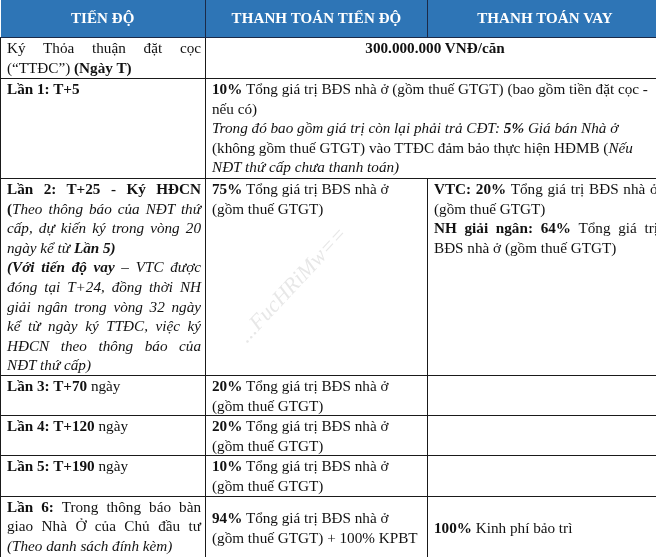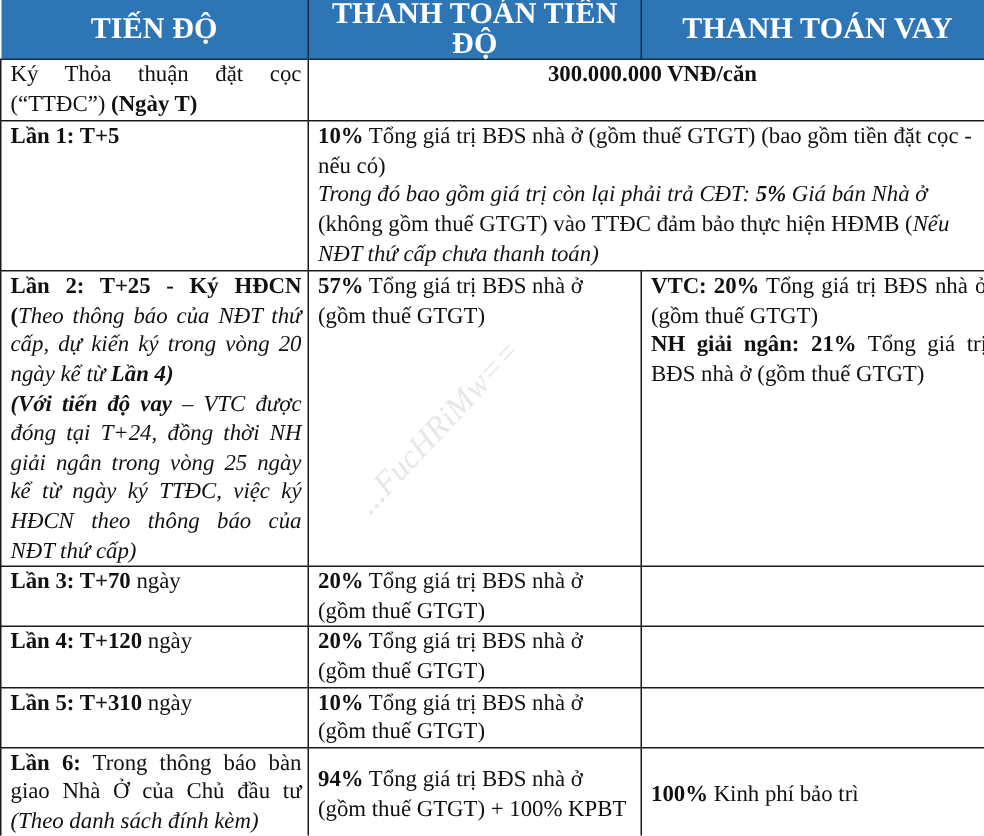--- a/index.html
+++ b/index.html
@@ -25,21 +25,21 @@
       font-size: 15.2px;
       line-height: 19.6px;
     }
     table.sched col.c1 { width: 205px; }
     table.sched col.c2 { width: 222px; }
     table.sched col.c3 { width: 235px; }
     table.sched th {
       background: #2e75b6;
       color: #ffffff;
       font-weight: bold;
-      font-size: 20px;
+      font-size: 15px;
       height: 37px;
       padding: 0;
       text-align: center;
       vertical-align: middle;
       border-left: 1.5px solid #1b2a48;
       border-right: 1.5px solid #1b2a48;
       border-bottom: 1.5px solid #1b2a48;
       letter-spacing: 0.1px;
     }
     table.sched th:first-child { border-left: none; }
@@ -100,42 +100,42 @@
 
     <tr class="r1">
       <td><b>Lần 1: T+5</b></td>
       <td colspan="2">
         <div><b>10%</b><span> Tổng giá trị BĐS nhà ở (gồm thuế GTGT) (bao gồm tiền đặt cọc - nếu có)</span></div>
         <div><i>Trong đó bao gồm giá trị còn lại phải trả CĐT: </i><b><i>5%</i></b><i> Giá bán Nhà ở</i><span> (không gồm thuế GTGT) vào TTĐC đảm bảo thực hiện HĐMB (</span><i>Nếu NĐT thứ cấp chưa thanh toán)</i></div>
       </td>
     </tr>
 
     <tr class="r2">
-      <td class="just"><b>Lần 2: T+25 - Ký HĐCN (</b><i>Theo thông báo của NĐT thứ cấp, dự kiến ký trong vòng 20 ngày kể từ </i><b><i>Lần 4)</i></b><br><b><i>(Với tiến độ vay</i></b><i> – VTC được đóng tại T+24, đồng thời NH giải ngân trong vòng 25 ngày kể từ ngày ký TTĐC, việc ký HĐCN theo thông báo của NĐT thứ cấp)</i></td>
-      <td><b>57%</b><span> Tổng giá trị BĐS nhà ở (gồm thuế GTGT)</span></td>
+      <td class="just"><b>Lần 2: T+25 - Ký HĐCN (</b><i>Theo thông báo của NĐT thứ cấp, dự kiến ký trong vòng 20 ngày kể từ </i><b><i>Lần 5)</i></b><br><b><i>(Với tiến độ vay</i></b><i> – VTC được đóng tại T+24, đồng thời NH giải ngân trong vòng 32 ngày kể từ ngày ký TTĐC, việc ký HĐCN theo thông báo của NĐT thứ cấp)</i></td>
+      <td><b>75%</b><span> Tổng giá trị BĐS nhà ở (gồm thuế GTGT)</span></td>
       <td class="just">
         <div><b>VTC: 20%</b><span> Tổng giá trị BĐS nhà ở (gồm thuế GTGT)</span></div>
-        <div><b>NH giải ngân: 21%</b><span> Tổng giá trị BĐS nhà ở (gồm thuế GTGT)</span></div>
+        <div><b>NH giải ngân: 64%</b><span> Tổng giá trị BĐS nhà ở (gồm thuế GTGT)</span></div>
       </td>
     </tr>
 
     <tr class="r3">
       <td><b>Lần 3: T+70</b><span> ngày</span></td>
       <td><b>20%</b><span> Tổng giá trị BĐS nhà ở (gồm thuế GTGT)</span></td>
       <td></td>
     </tr>
 
     <tr class="r4">
       <td><b>Lần 4: T+120</b><span> ngày</span></td>
       <td><b>20%</b><span> Tổng giá trị BĐS nhà ở (gồm thuế GTGT)</span></td>
       <td></td>
     </tr>
 
     <tr class="r5">
-      <td><b>Lần 5: T+310</b><span> ngày</span></td>
+      <td><b>Lần 5: T+190</b><span> ngày</span></td>
       <td><b>10%</b><span> Tổng giá trị BĐS nhà ở (gồm thuế GTGT)</span></td>
       <td></td>
     </tr>
 
     <tr class="r6">
       <td class="just"><b>Lần 6:</b><span> Trong thông báo bàn giao Nhà Ở của Chủ đầu tư </span><i>(Theo danh sách đính kèm)</i></td>
       <td class="mid"><b>94%</b><span> Tổng giá trị BĐS nhà ở (gồm thuế GTGT) + 100% KPBT</span></td>
       <td class="mid"><b>100%</b><span> Kinh phí bảo trì</span></td>
     </tr>
   </tbody>

